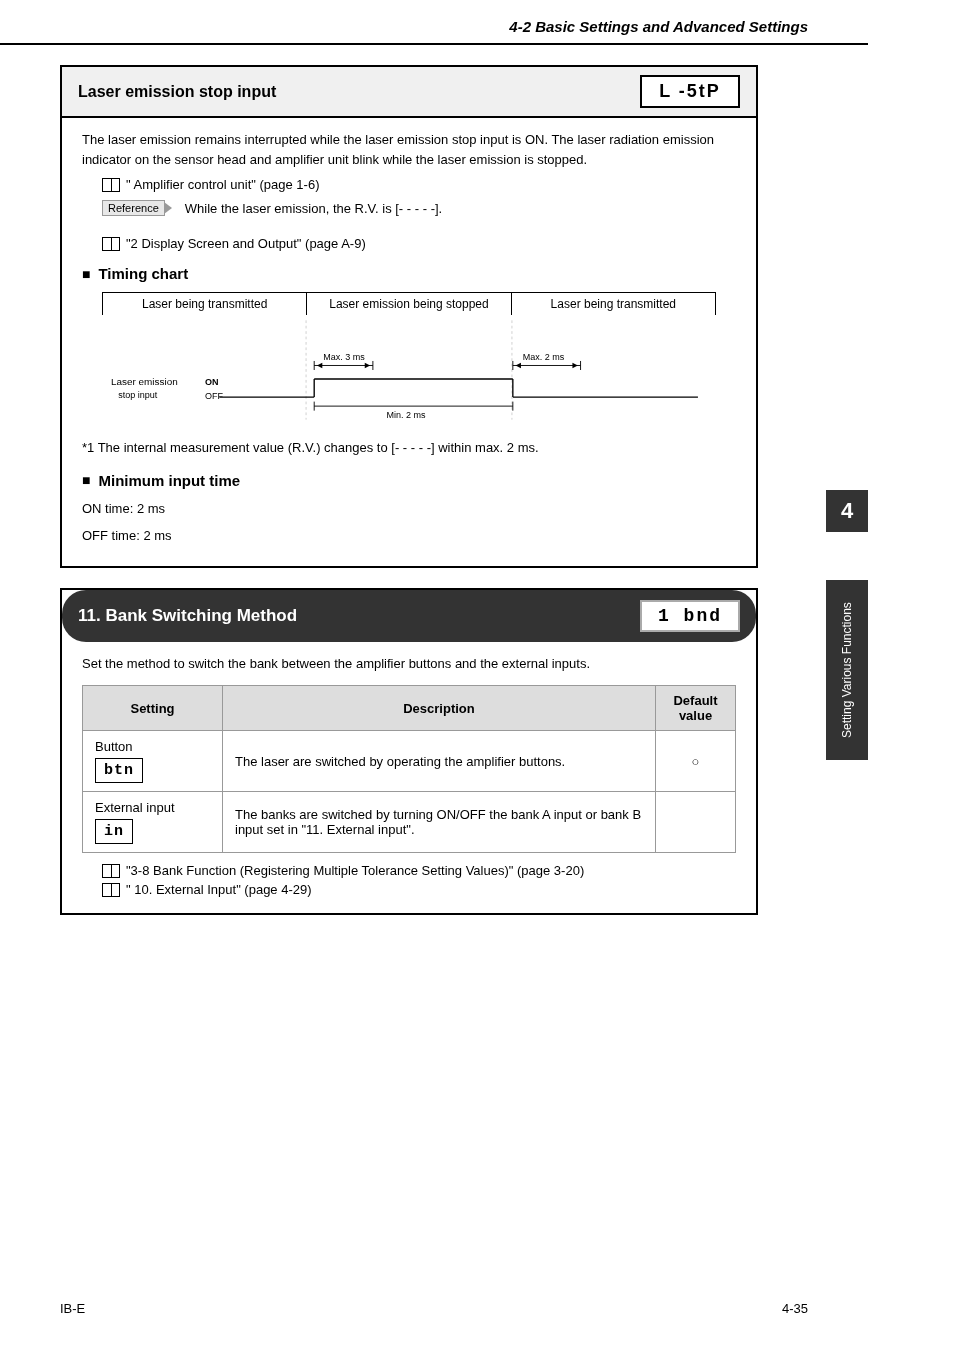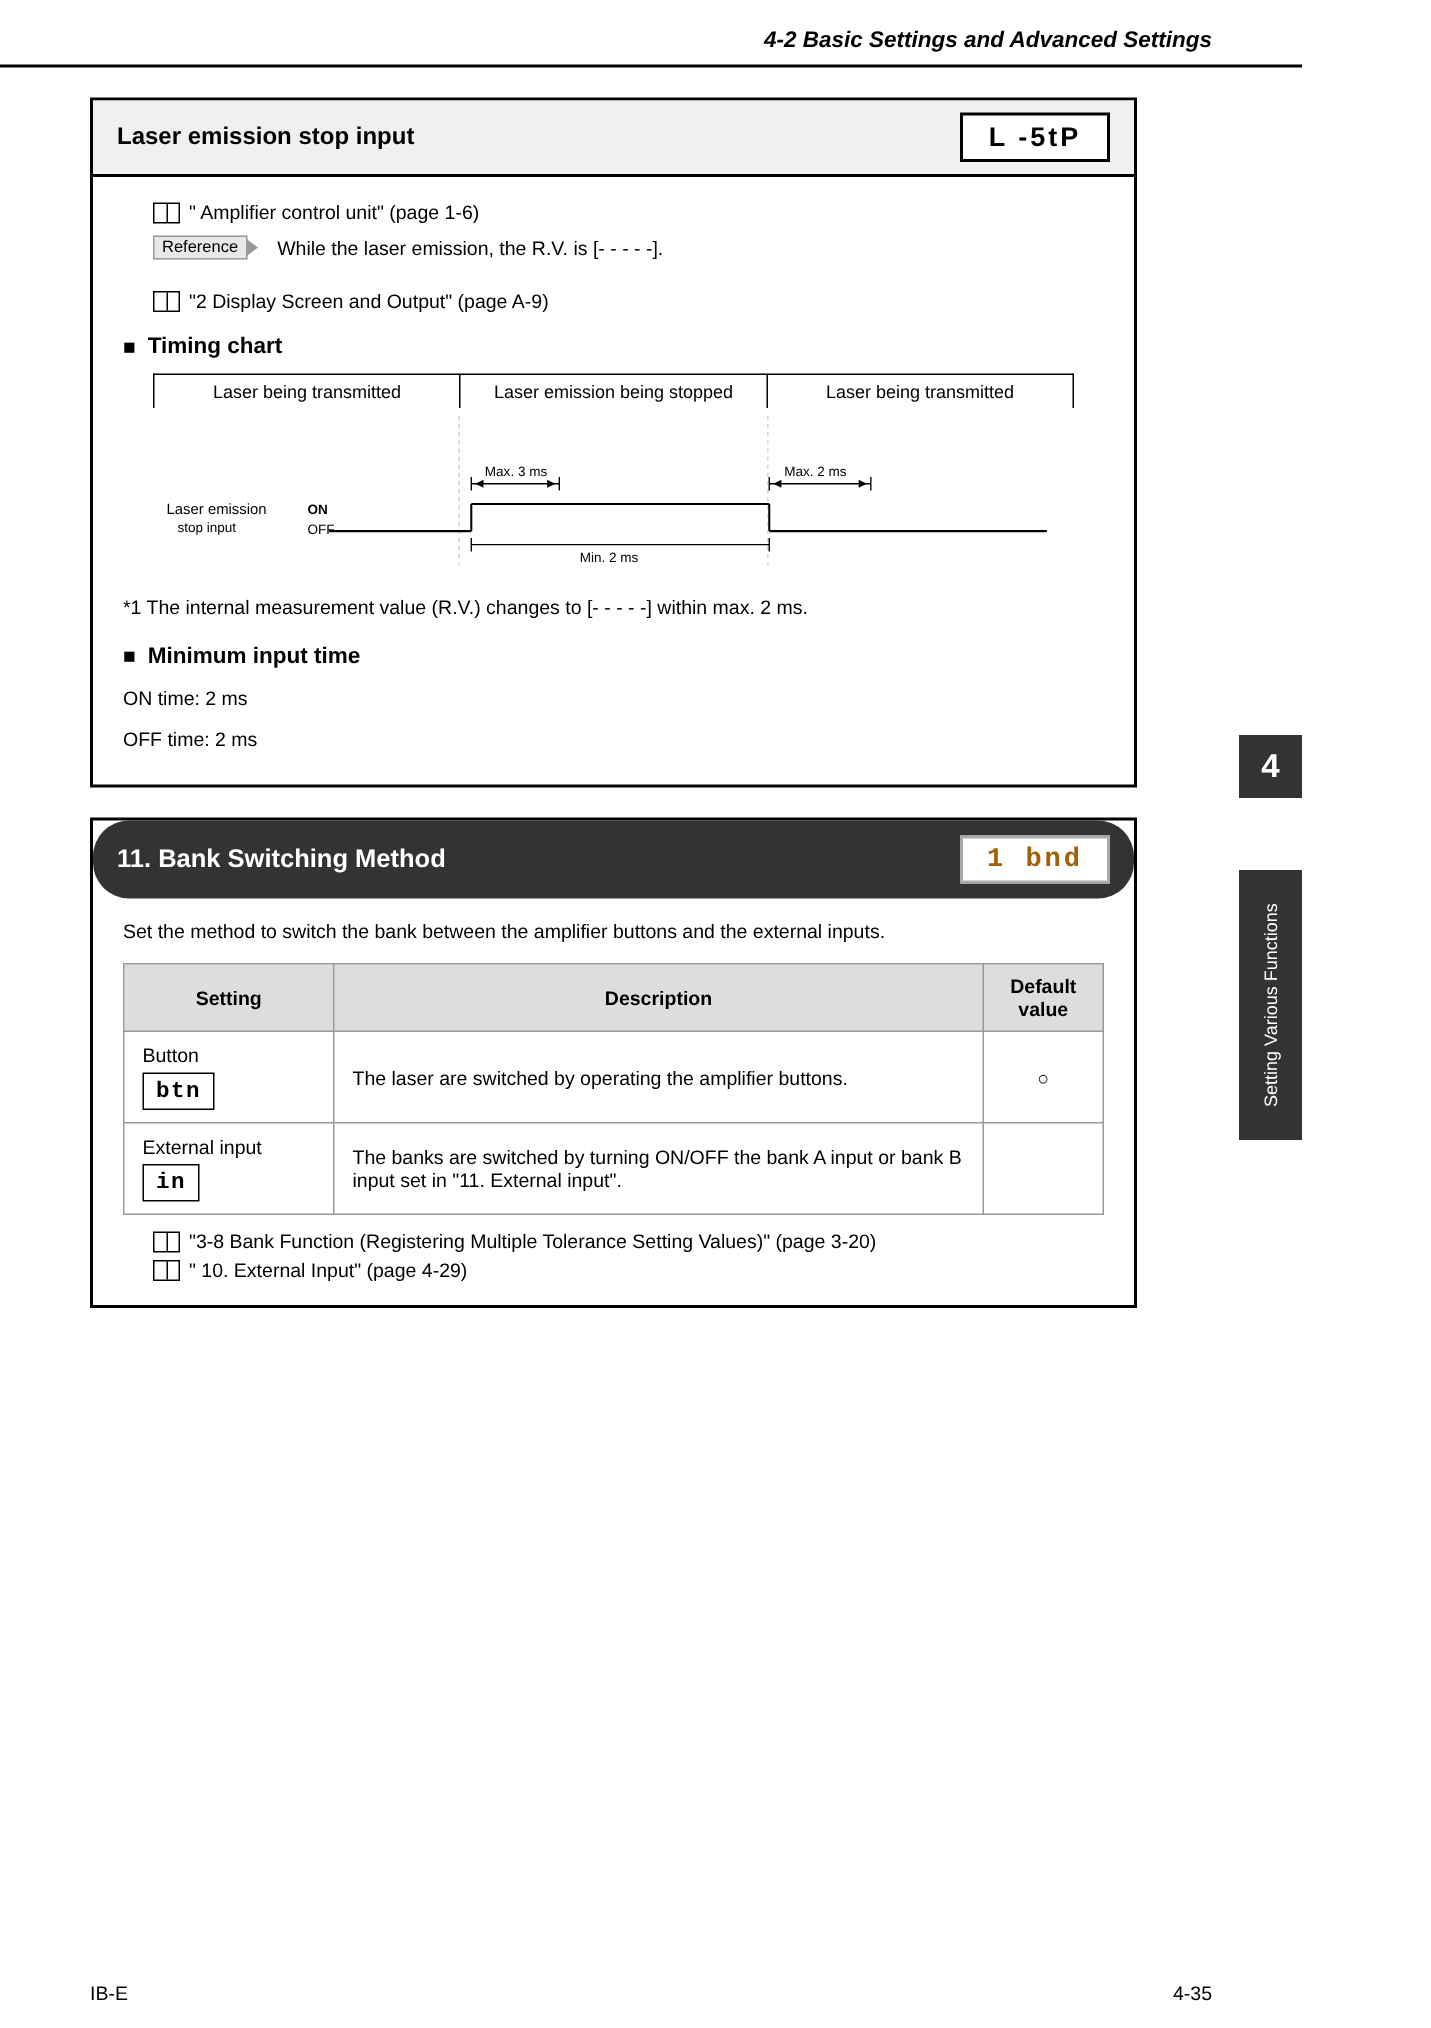--- a/index.html
+++ b/index.html
@@ -208,21 +208,21 @@
       border-radius: 24px;
     }
     .bank-lcd {
       border: 2px solid #aaa;
       padding: 4px 10px;
       font-family: 'Courier New', monospace;
       font-size: 18px;
       font-weight: bold;
       letter-spacing: 2px;
       background: #fff;
-      color: #a16207;
+      color: #000000;
       min-width: 100px;
       text-align: center;
     }
     .bank-content {
       padding: 12px 20px;
     }
     .bank-content p {
       margin-bottom: 12px;
       line-height: 1.5;
     }
@@ -260,21 +260,21 @@
       padding: 3px 8px;
       font-family: Liberation Mono, monospace;
       font-size: 15px;
       font-weight: bold;
       letter-spacing: 1px;
       margin-top: 4px;
     }
     
     .page-footer {
       position: absolute;
-      bottom: 16px;
+      bottom: 36px;
       left: 0;
       right: 0;
       display: flex;
       justify-content: space-between;
       padding: 0 60px;
       font-size: 13px;
     }
   </style>
 </head>
 <body>
@@ -293,20 +293,21 @@
   </div>
 
   <div class="content">
 
     <div class="section-box">
       <div class="section-header">
         <span>Laser emission stop input</span>
         <div class="lcd-display">L -5tP</div>
       </div>
       <div class="section-content">
+        <p>The laser emission remains interrupted while the laser emission stop input is ON. The laser radiation emission indicator on the sensor head and amplifier unit blink while the laser emission is stopped.</p>
 
         <div class="xref-line">
           <span class="book-icon"></span>
           <span>" Amplifier control unit" (page 1-6)</span>
         </div>
 
         <div class="ref-line">
           <span class="ref-box">Reference</span>
           <span style="margin-left: 14px;">While the laser emission, the R.V. is [- - - - -].</span>
         </div>

